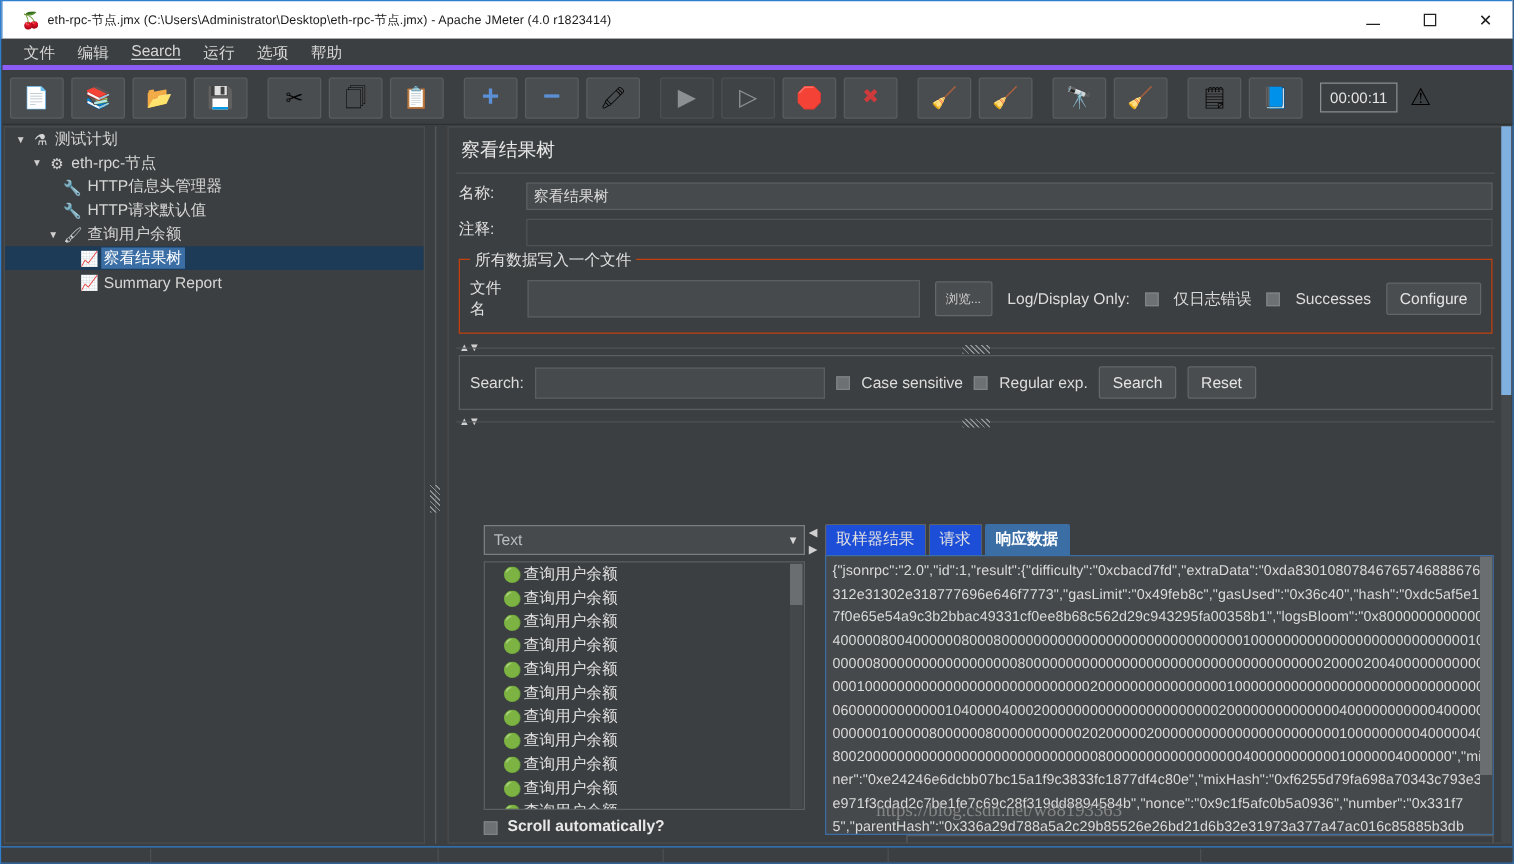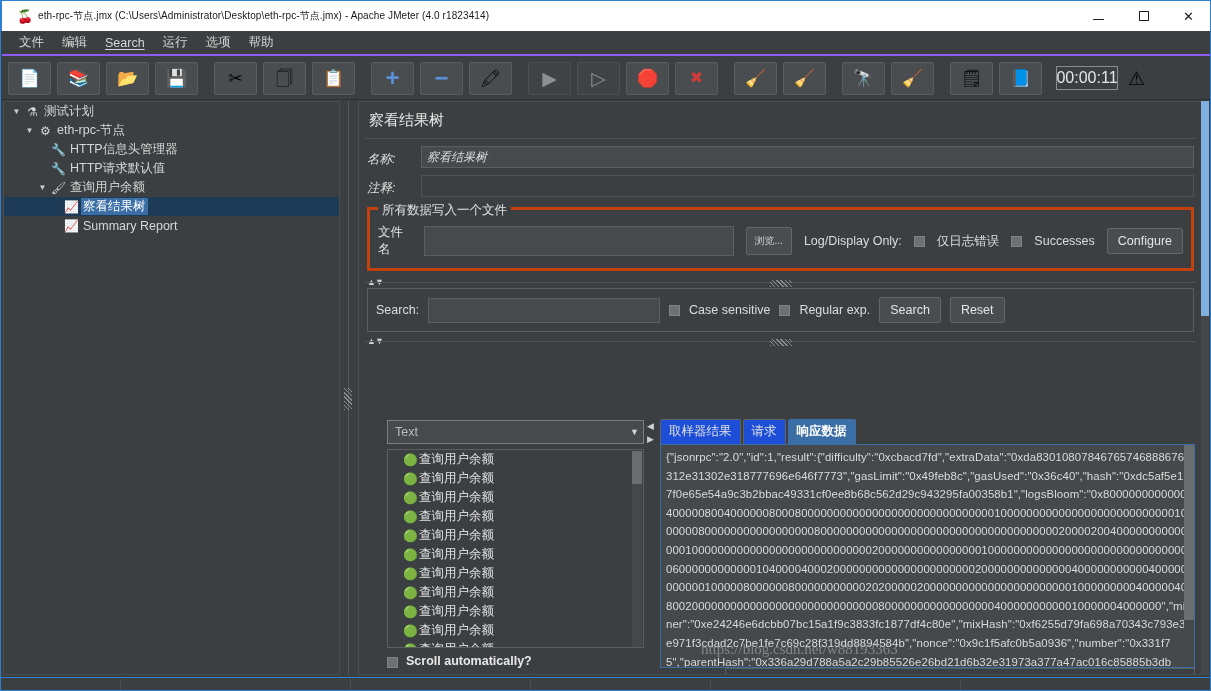--- a/index.html
+++ b/index.html
@@ -44,23 +44,23 @@
     color: #202020; font-size: 13px;
   }
   .tb-btn .min { display:block; width:11px; height:1px; background:#202020; margin-top:7px;}
   .tb-btn .max { display:block; width:10px; height:10px; border:1px solid #202020;}
 
   
   .menubar {
     position: absolute; top: 31px; left: 1px;
     width: 1209px; height: 25px;
     background: #3c3f41;
-    display: flex; align-items: center;
+    display: flex; align-items: flex-start;
     padding-left: 8px;
-    border-bottom: 2px solid #8b5cf6;
+    border-bottom: 4px solid #8b5cf6;
   }
   .menu-item {
     font-size: 12.5px; color: #d6d6d6;
     padding: 3px 9px; white-space: nowrap;
   }
   .menu-item.uline { text-decoration: underline; text-underline-offset: 2px; }
 
   
   .toolbar {
     position: absolute; top: 57px; left: 1px;
@@ -76,21 +76,21 @@
     border-radius: 2px;
     display: flex; align-items: center; justify-content: center;
     font-size: 17px; line-height: 1;
     position: relative;
   }
   .tbtn.flat { background: #404345; border-color: #4d5052; }
   .tbtn.gap { margin-left: 16px; }
   .timer {
     margin-left: 14px; width: 62px; height: 24px;
     background: #3c3f41; border: 1px solid #8a8d8f;
-    color: #e6e6e6; font-size: 16px;
+    color: #e6e6e6; font-size: 12px;
     display: flex; align-items: center; justify-content: center;
     font-family: "Liberation Sans", sans-serif;
   }
   .warn { margin-left: 10px; font-size: 19px; }
 
   
   .ico { display:block; line-height:1; }
   .plus { color:#5b8fd6; font-size:24px; font-weight:bold; }
   .minus { color:#5b8fd6; font-size:24px; font-weight:bold; }
 
@@ -138,38 +138,37 @@
     border: 1px solid #4a4d4f;
     overflow: hidden;
   }
   .panel-title {
     margin: 9px 0 0 10px;
     font-size: 15px; color: #e8e8e8;
   }
   .sep { height:1px; background:#4f5254; margin: 8px 6px 0 6px; }
 
   .field-row {
-    display: flex; align-items: flex-end;
+    display: flex; align-items: flex-start;
     margin: 7px 8px 0 8px;
-    font-style: italic;
   }
   .field-label {
     font-size: 12.5px; color: #e0e0e0; width: 54px; flex: none;
   }
   .field-input {
     flex: 1; height: 22px;
     background: #464a4c; border: 1px solid #5b5f61;
     color: #dcdcdc; font-size: 12px;
     display: flex; align-items: center; padding: 0 5px;
   }
   .field-input.plain { background: #3c3f41; border-color:#4f5355; }
 
   .group {
     margin: 10px 8px 0 8px;
-    border: 3px solid #c2410c;
+    border: 1px solid #c2410c;
     position: relative;
     padding: 14px 8px 10px 8px;
   }
   .group-title {
     position: absolute; top: -8px; left: 8px;
     background: #3c3f41; padding: 0 4px;
     font-size: 12.5px; color: #e0e0e0;
   }
   .grow { display:flex; align-items:center; gap:12px; }
   .filename-label { font-size:12.5px; color:#e0e0e0; }

